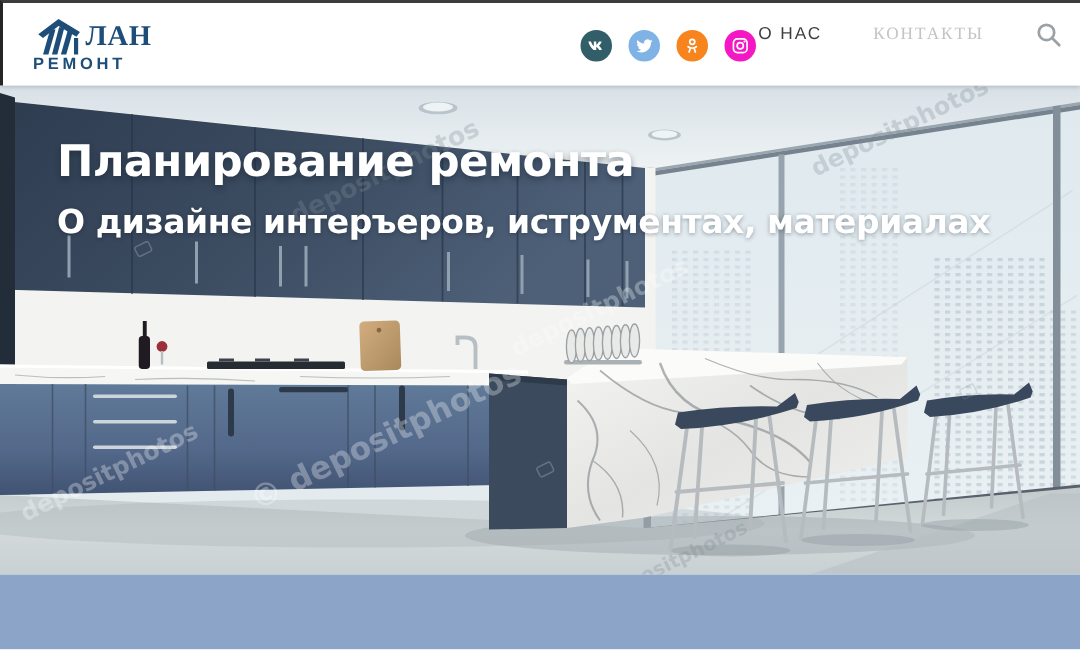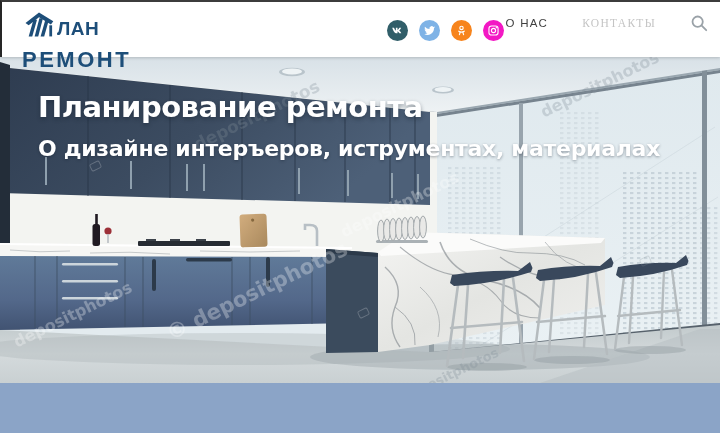--- a/index.html
+++ b/index.html
@@ -8,24 +8,24 @@
     position:relative;width:720px;height:433px;overflow:hidden;
     font-family:"Liberation Sans",sans-serif;background:#fff;
   }
   
   .header{
     position:absolute;left:0;top:0;width:720px;height:57px;background:#ffffff;
     border-top:2px solid #3c3c3c;border-left:2px solid #262626;
     box-shadow:0 1px 3px rgba(0,0,0,.18);z-index:30;
   }
   .logo{position:absolute;left:20px;top:9px;display:flex;flex-direction:column;line-height:1;cursor:pointer;}
-  .logo-row1{display:flex;align-items:flex-end;}
+  .logo-row1{display:flex;align-items:center;font-family:Liberation Serif, serif;}
   .logo-house{width:34px;height:27px;margin-right:1px;}
   .logo-line1{font-weight:bold;font-size:19px;color:#1d4e79;letter-spacing:.5px;}
-  .logo-line2{font-weight:bold;font-size:22px;color:#1d4e79;letter-spacing:2.5px;margin-top:11px;}
+  .logo-line2{font-weight:bold;font-size:11px;color:#1d4e79;letter-spacing:2.5px;margin-top:0;}
   .socials{position:absolute;left:385px;top:18px;display:flex;gap:11px;}
   .soc{width:21px;height:21px;border-radius:50%;display:flex;align-items:center;justify-content:center;cursor:pointer;}
   .soc svg{display:block;}
   .nav{position:absolute;right:12px;top:0;height:41px;display:flex;align-items:center;gap:34px;}
   .nav-link{font-size:11.5px;letter-spacing:1.3px;text-decoration:none;cursor:pointer;}
   .nav-about{color:#3f3f3f;}
   .nav-contacts{color:#c4c4c4;font-family:Liberation Serif, serif;}
   .search-btn{width:18px;height:18px;cursor:pointer;}
   
   .hero{position:absolute;left:0;top:57px;width:720px;height:326px;overflow:hidden;background:#e3ebef;}

